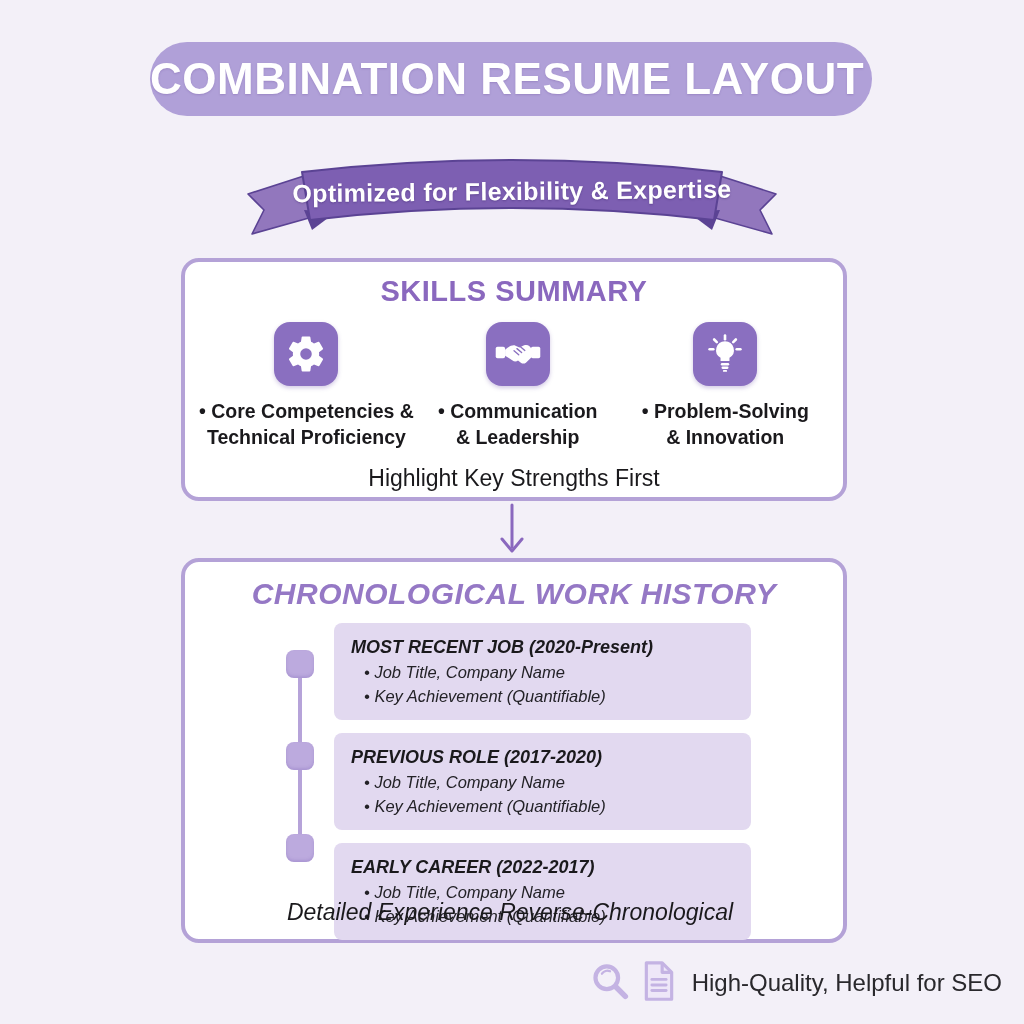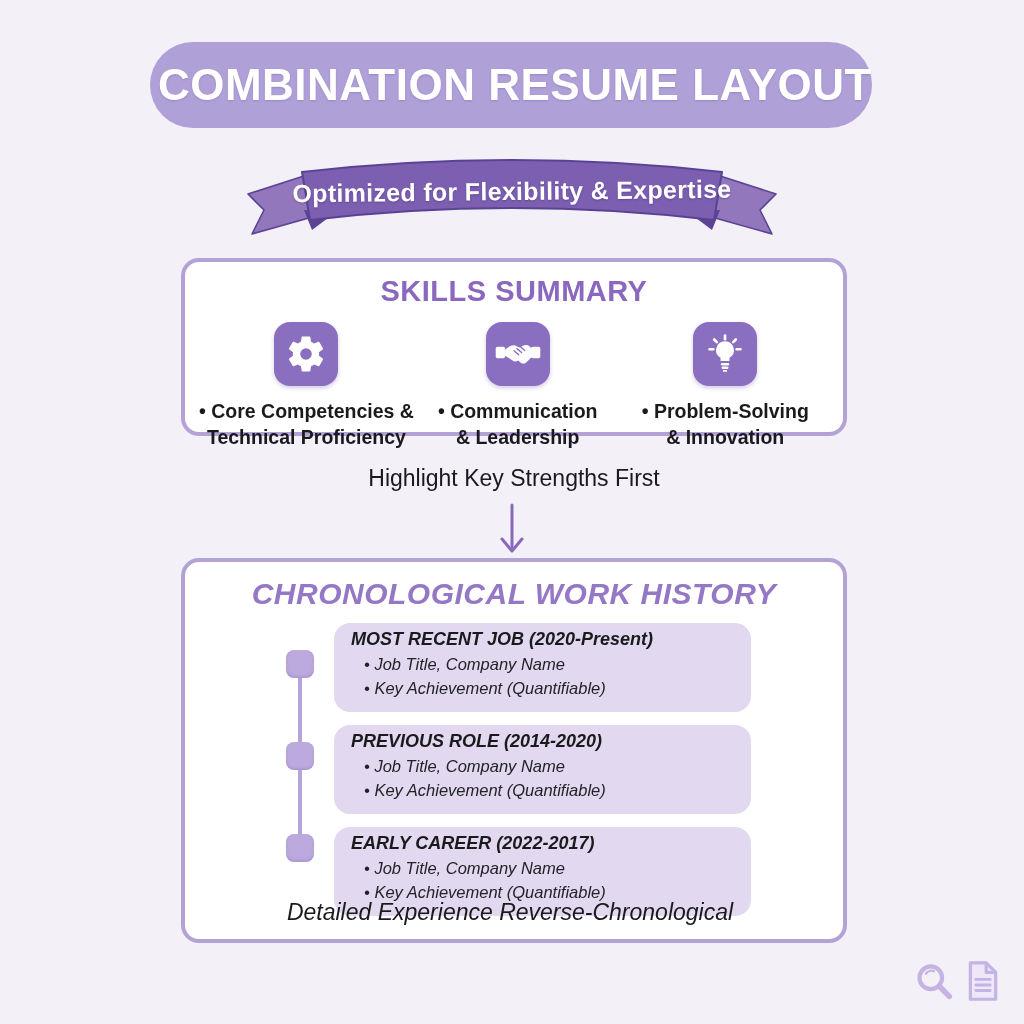--- a/index.html
+++ b/index.html
@@ -7,38 +7,38 @@
     --ribbon-tail:#9277bd; --card-bg:#ffffff; --card-border:#b4a2d7; --heading-skills:#8a68be;
     --heading-history:#9578c5; --accent:#8a6fc0; --entry-bg:#e2d9f0; --node:#bcaade;
     --line:#b6a3d9; --text-dark:#1a191c; --footer-icon:#c4b3e3;
   }
   *{margin:0;padding:0;box-sizing:border-box;}
   html,body{width:1024px;height:1024px;}
   body{font-family:"Liberation Sans",sans-serif;background:var(--background);position:relative;overflow:hidden;}
   .canvas{position:absolute;inset:0;width:1024px;height:1024px;background:var(--background);}
 
   
-  .title-pill{position:absolute;left:150px;top:42px;width:722px;height:86px;background:var(--pill-bg);
-    border-radius:44px;display:flex;align-items:center;justify-content:flex-end;}
+  .title-pill{position:absolute;left:150px;top:42px;width:722px;height:74px;background:var(--pill-bg);
+    border-radius:44px;display:flex;align-items:center;justify-content:flex-start;}
   .title-pill span{color:#fff;font-size:44px;font-weight:700;letter-spacing:.5px;white-space:nowrap;
     text-shadow:0 1px 2px rgba(90,60,140,.25);}
 
   
   .ribbon{position:absolute;left:240px;top:152px;width:544px;height:92px;}
   .ribbon svg{position:absolute;inset:0;}
   .ribbon-text{position:absolute;left:0;right:0;top:25px;text-align:center;color:#fff;
     font-size:25px;font-weight:700;letter-spacing:.3px;white-space:nowrap;
     text-shadow:0 1px 2px rgba(50,25,95,.35);transform:rotate(-.6deg);}
 
   
   .card{position:absolute;left:181px;width:666px;background:var(--card-bg);
     border:4px solid var(--card-border);border-radius:18px;}
   .card-title{text-align:center;font-weight:700;letter-spacing:.5px;white-space:nowrap;}
 
-  .skills-card{top:258px;height:178px;}
+  .skills-card{top:258px;height:243px;}
   .skills-card .card-title{margin-top:13px;font-size:29px;color:var(--heading-skills);}
   .skills-row{display:flex;padding:0 14px;margin-top:14px;}
   .skill-col{flex:1;display:flex;flex-direction:column;align-items:center;}
   .icon-tile{width:64px;height:64px;border-radius:16px;background:var(--accent);
     display:flex;align-items:center;justify-content:center;box-shadow:0 2px 4px rgba(110,80,170,.3);}
   .skill-label{margin-top:13px;text-align:center;font-size:19.5px;font-weight:600;
     color:var(--text-dark);line-height:1.32;white-space:nowrap;}
   .skill-line1::before{content:"• ";}
   .skills-note{text-align:center;margin-top:15px;font-size:23px;color:var(--text-dark);}
 
@@ -46,21 +46,21 @@
   .flow-arrow{position:absolute;left:498px;top:503px;}
 
   
   .history-card{top:558px;height:385px;font-style:italic;}
   .history-card .card-title{margin-top:15px;font-size:30px;color:var(--heading-history);}
   .timeline-line{position:absolute;left:113px;top:102px;width:4px;height:188px;background:var(--line);border-radius:2px;}
   .timeline-node{position:absolute;left:101px;width:28px;height:28px;border-radius:8px;
     background:var(--node);box-shadow:inset 0 -2px 3px rgba(120,90,180,.25);}
   .node-1{top:88px;} .node-2{top:180px;} .node-3{top:272px;}
   .entries{position:absolute;left:149px;top:61px;width:417px;}
-  .entry{background:var(--entry-bg);border-radius:16px;padding:6px 14px 11px 17px;margin-bottom:13px;}
+  .entry{background:var(--entry-bg);border-radius:8px;padding:14px 14px 11px 17px;margin-bottom:13px;}
   .entry h3{font-size:18px;font-weight:700;color:var(--text-dark);margin-bottom:3px;white-space:nowrap;}
   .entry ul{list-style:none;padding-left:13px;}
   .entry li{font-size:16.5px;color:#232227;line-height:1.45;white-space:nowrap;}
   .entry li::before{content:"•  ";}
   .history-note{position:absolute;left:0;right:8px;bottom:13px;text-align:center;
     font-size:23px;color:var(--text-dark);}
 
   
   .seo-footer{position:absolute;top:960px;right:22px;display:flex;align-items:center;gap:9px;}
   .seo-footer .label{font-size:24px;color:#29282c;font-weight:500;white-space:nowrap;margin-left:5px;}
@@ -169,21 +169,21 @@
 
     <div class="entries">
       <div class="entry">
         <h3>MOST RECENT JOB (2020-Present)</h3>
         <ul>
           <li>Job Title, Company Name</li>
           <li>Key Achievement (Quantifiable)</li>
         </ul>
       </div>
       <div class="entry">
-        <h3>PREVIOUS ROLE (2014-2020)</h3>
+        <h3>PREVIOUS ROLE (2017-2020)</h3>
         <ul>
           <li>Job Title, Company Name</li>
           <li>Key Achievement (Quantifiable)</li>
         </ul>
       </div>
       <div class="entry">
         <h3>EARLY CAREER (2022-2017)</h3>
         <ul>
           <li>Job Title, Company Name</li>
           <li>Key Achievement (Quantifiable)</li>
@@ -206,15 +206,16 @@
       <svg viewBox="0 0 24 26" width="38" height="42">
         <path d="M4 1.5h10l6 6v17H4z" fill="#eee7f8" stroke="var(--footer-icon)" stroke-width="2" stroke-linejoin="round"></path>
         <path d="M14 1.5v6h6" fill="none" stroke="var(--footer-icon)" stroke-width="2" stroke-linejoin="round"></path>
         <g stroke="var(--footer-icon)" stroke-width="1.8" stroke-linecap="round">
           <path d="M7.5 12h9"></path>
             <path d="M7.5 15.5h9"></path>
             <path d="M7.5 19h9"></path>
         </g>
       </svg>
     </span>
+    <span class="label">High-Quality, Helpful for SEO</span>
   </div>
 
 </div>
 
 </body></html>

